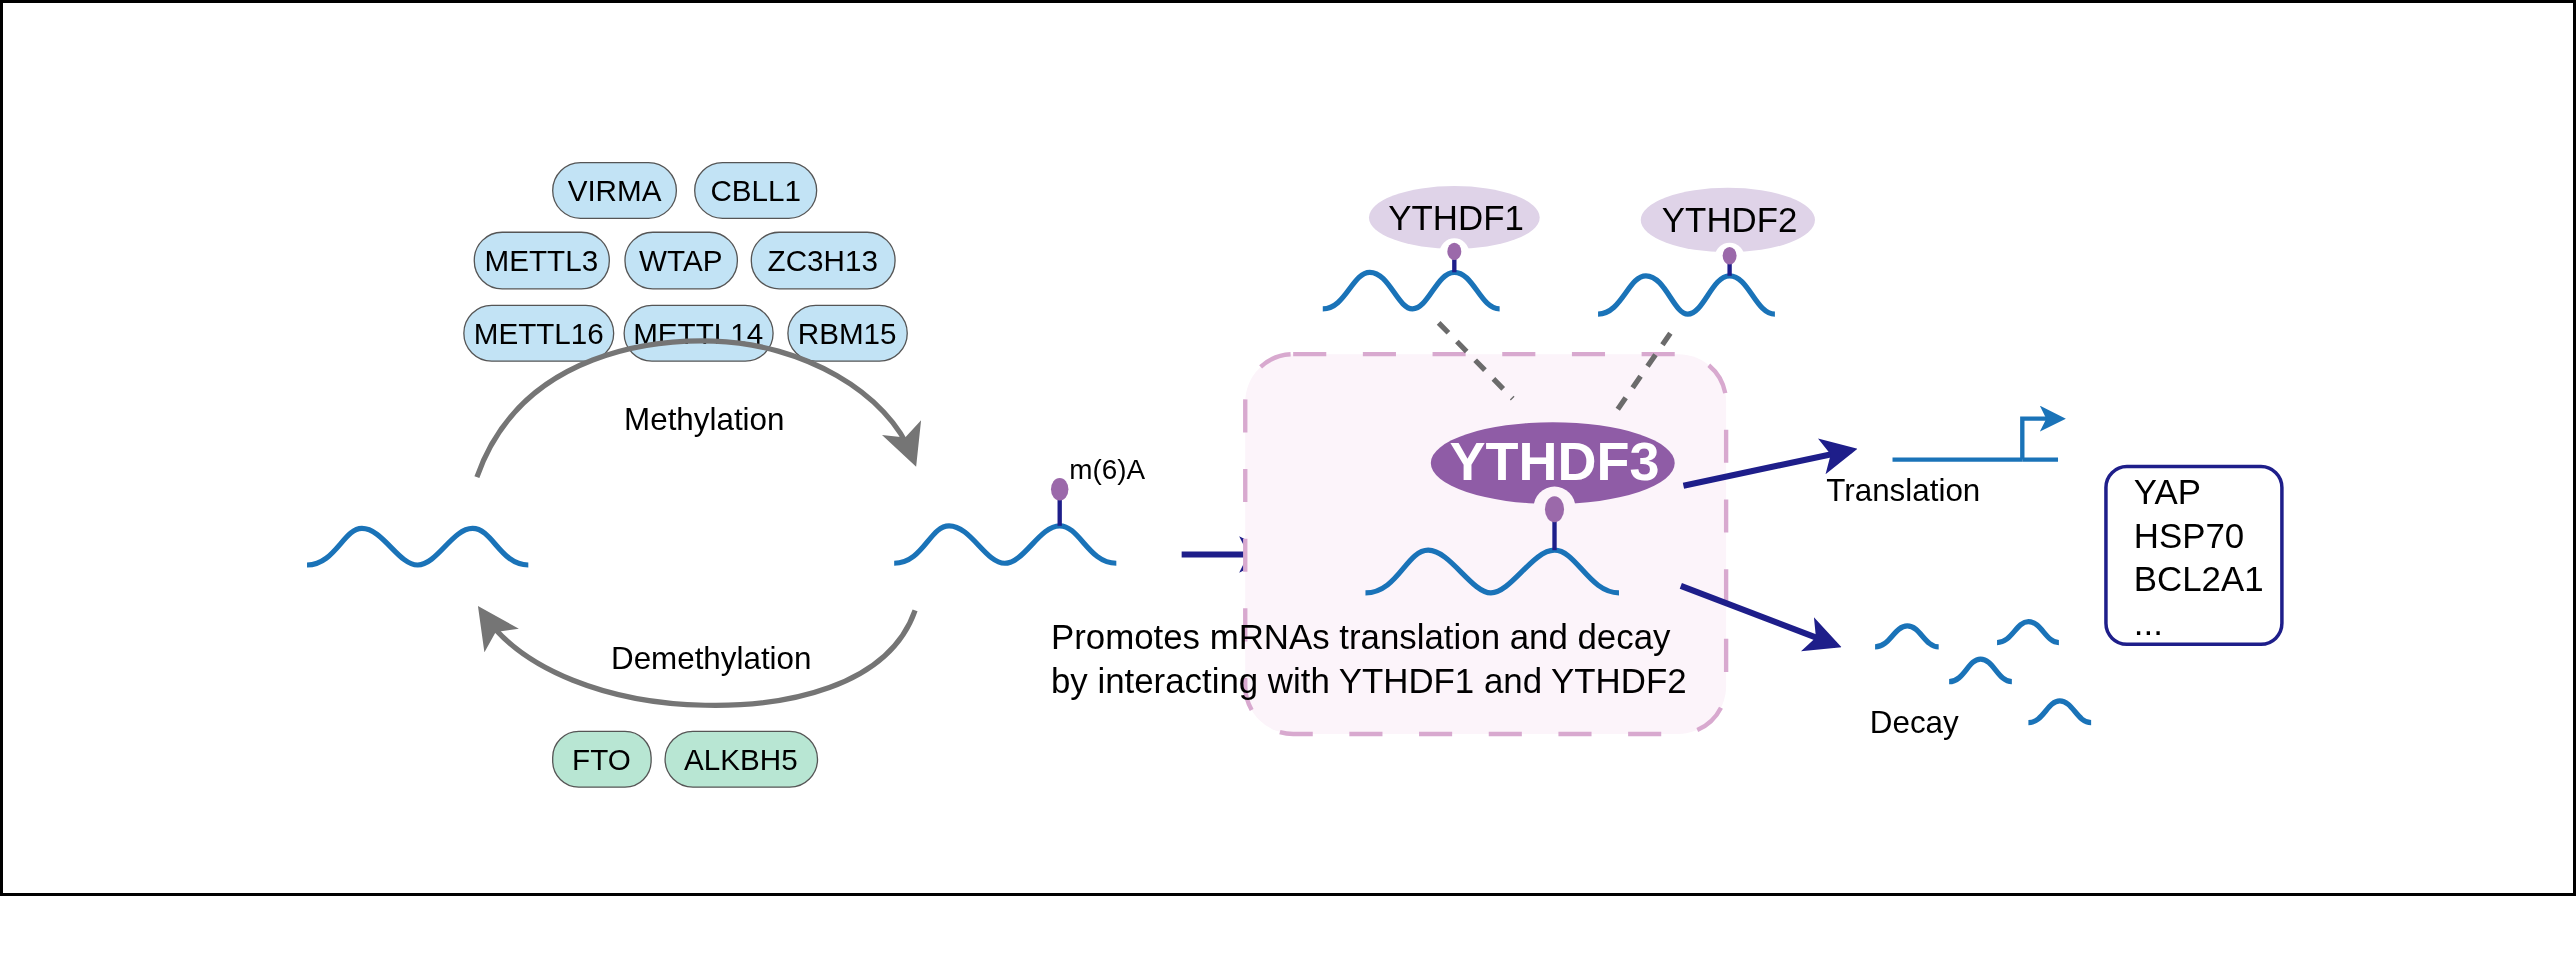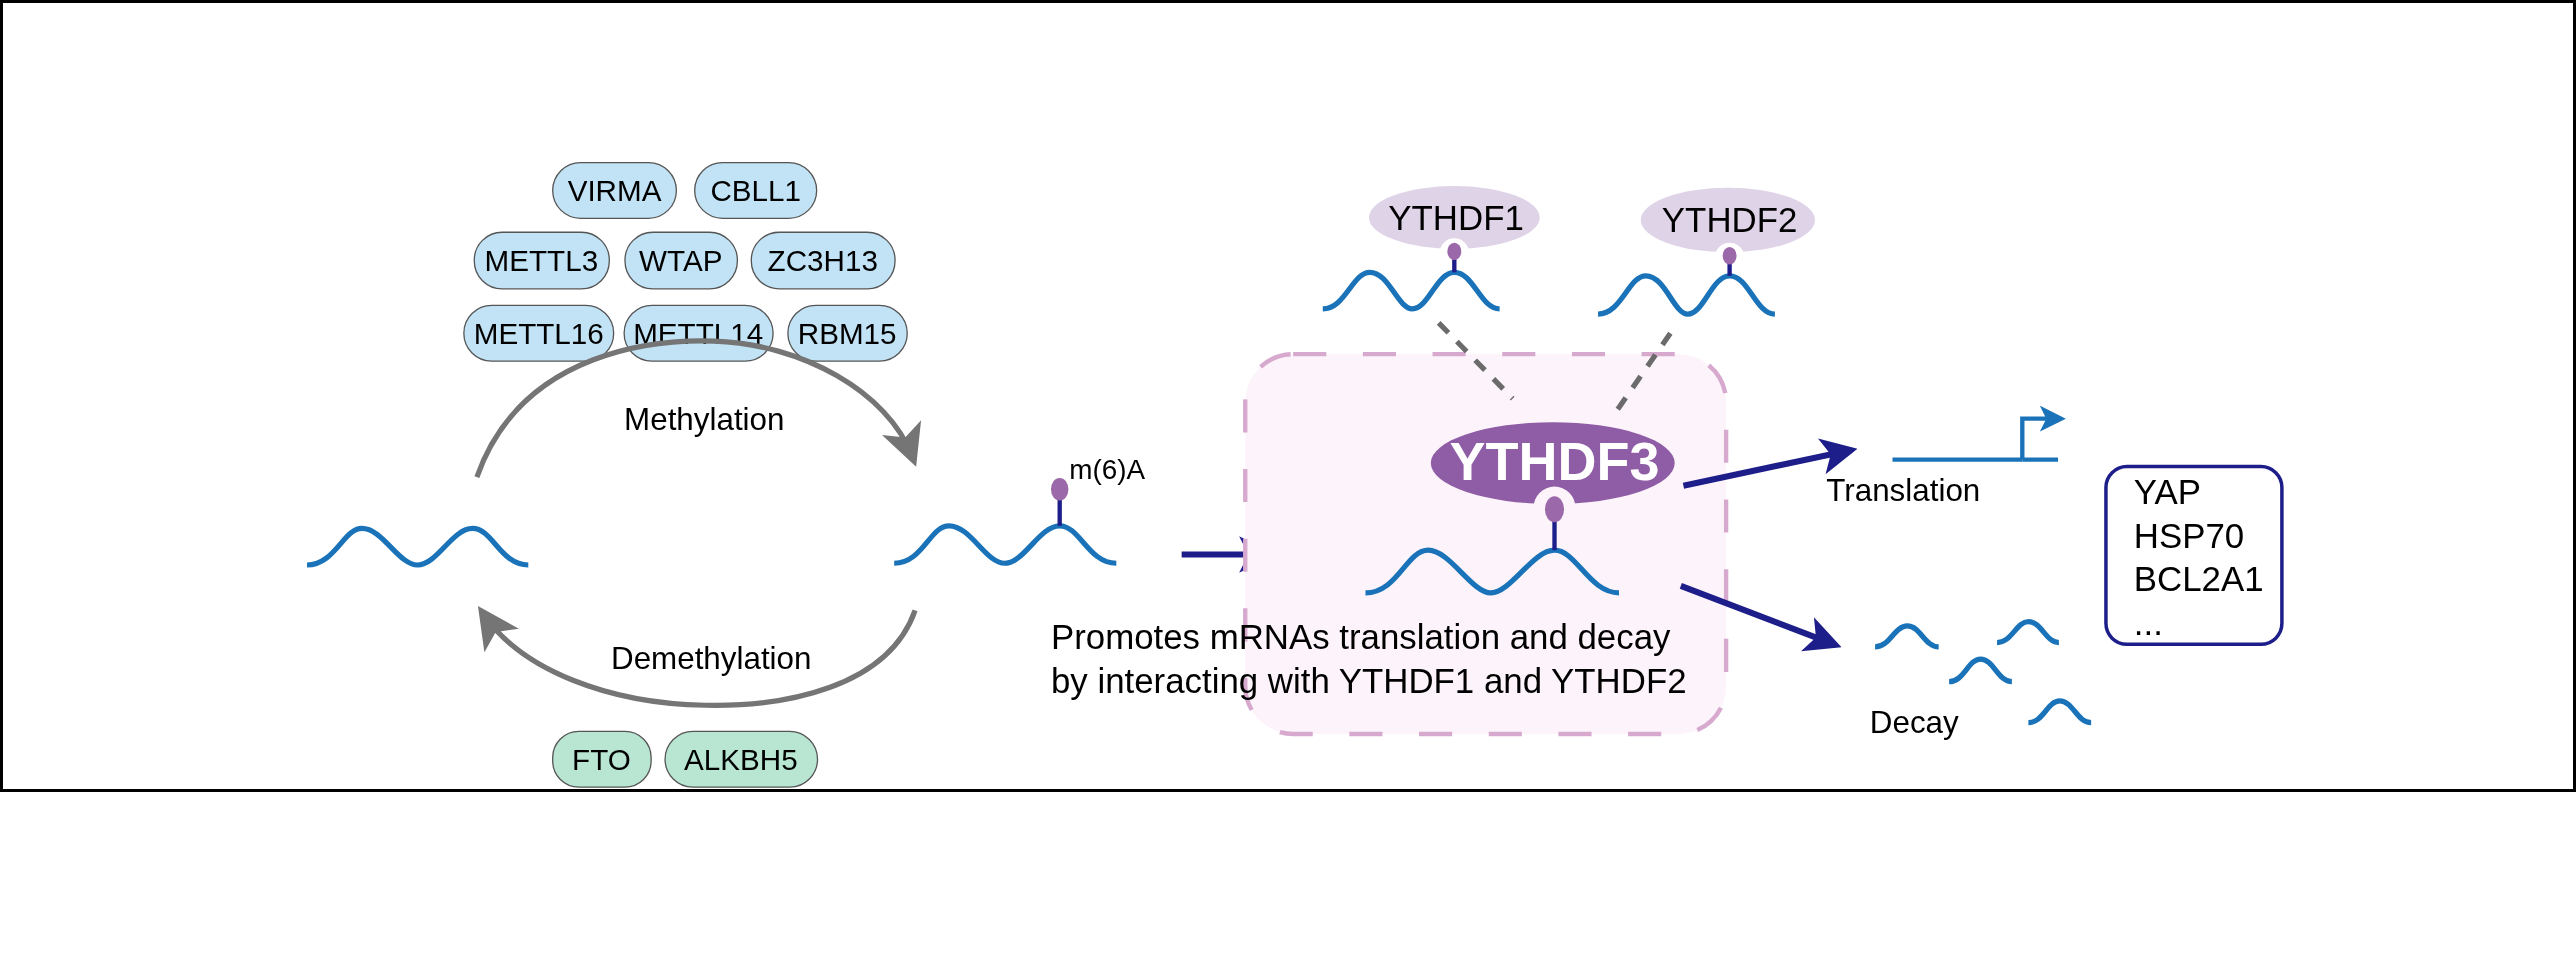--- a/index.html
+++ b/index.html
@@ -1,17 +1,17 @@
 <!DOCTYPE html>
 <html style="font-size:14px"><head>
 <meta charset="utf-8">
 <style>
   html, body { margin: 0; padding: 0; background: #ffffff; }
   body { width: 2576px; height: 962px; overflow: hidden; }
-  #frame { position: relative; width: 2576px; height: 792px; box-sizing: border-box; border: 3.5px solid #000; background: #fff; text-align: center; }
+  #frame { position: relative; width: 2576px; height: 896px; box-sizing: border-box; border: 3.5px solid #000; background: #fff; text-align: center; }
   svg { position: absolute; left: 0; top: 0; }
   text { font-family: "Liberation Sans", sans-serif; fill: #000; }
   .pill-text { font-size: 34px; }
   .label { font-size: 36px; }
   .reader-text { font-size: 40px; }
   .ythdf3-text { font-size: 62px; font-weight: bold; fill: #ffffff; }
   .note-text { font-size: 40px; }
   .target-text { font-size: 40px; }
   .mod-text { font-size: 32px; }
   .wave { fill: none; stroke: #1a73b8; stroke-width: 6; stroke-linecap: butt; }

